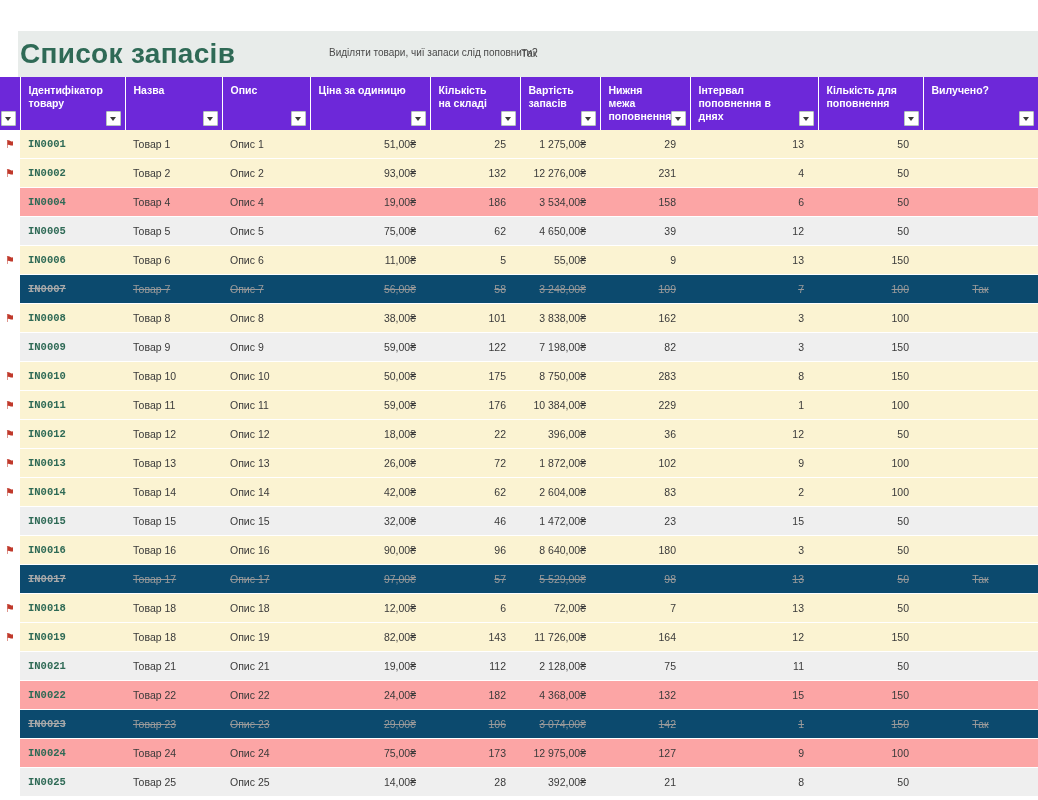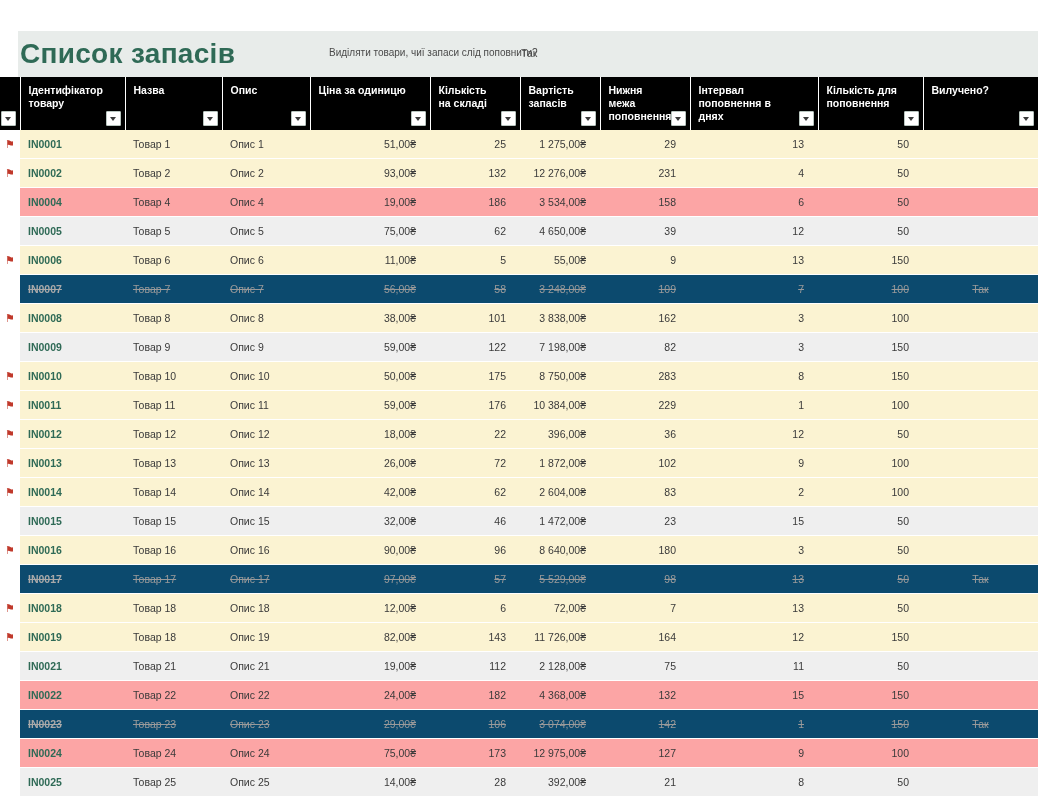--- a/index.html
+++ b/index.html
@@ -45,21 +45,21 @@
     white-space:nowrap;
   }
 
   
   table{
     border-collapse:collapse;
     width:1038px;
     table-layout:fixed;
   }
   thead th{
-    background:#000000;
+    background:#6d28d9;
     color:#ffffff;
     font-size:10.5px;
     font-weight:bold;
     text-align:left;
     vertical-align:top;
     padding:7px 22px 7px 8px;
     height:34px;
     position:relative;
     border-right:1px solid #ffffff;
     line-height:1.25;
@@ -105,21 +105,21 @@
     background:#ffffff !important;
     text-decoration:none !important;
   }
   .flag{
     display:inline-block;
     color:#c0392b;
     font-size:11px;
     line-height:1;
     position:relative;top:0px;
   }
-  td.id{color:#2f6a56;font-weight:bold;}
+  td.id{color:#2f6a56;font-weight:bold;font-family:Liberation Mono, monospace;}
   tr.removed td.id{color:#a9a9a9;font-weight:bold;}
   td.num{text-align:right;padding-right:14px;}
   td.ctr{text-align:center;}
 
   
   col.c-flag{width:20px;}
   col.c-id{width:105px;}
   col.c-name{width:97px;}
   col.c-desc{width:88px;}
   col.c-price{width:120px;}

